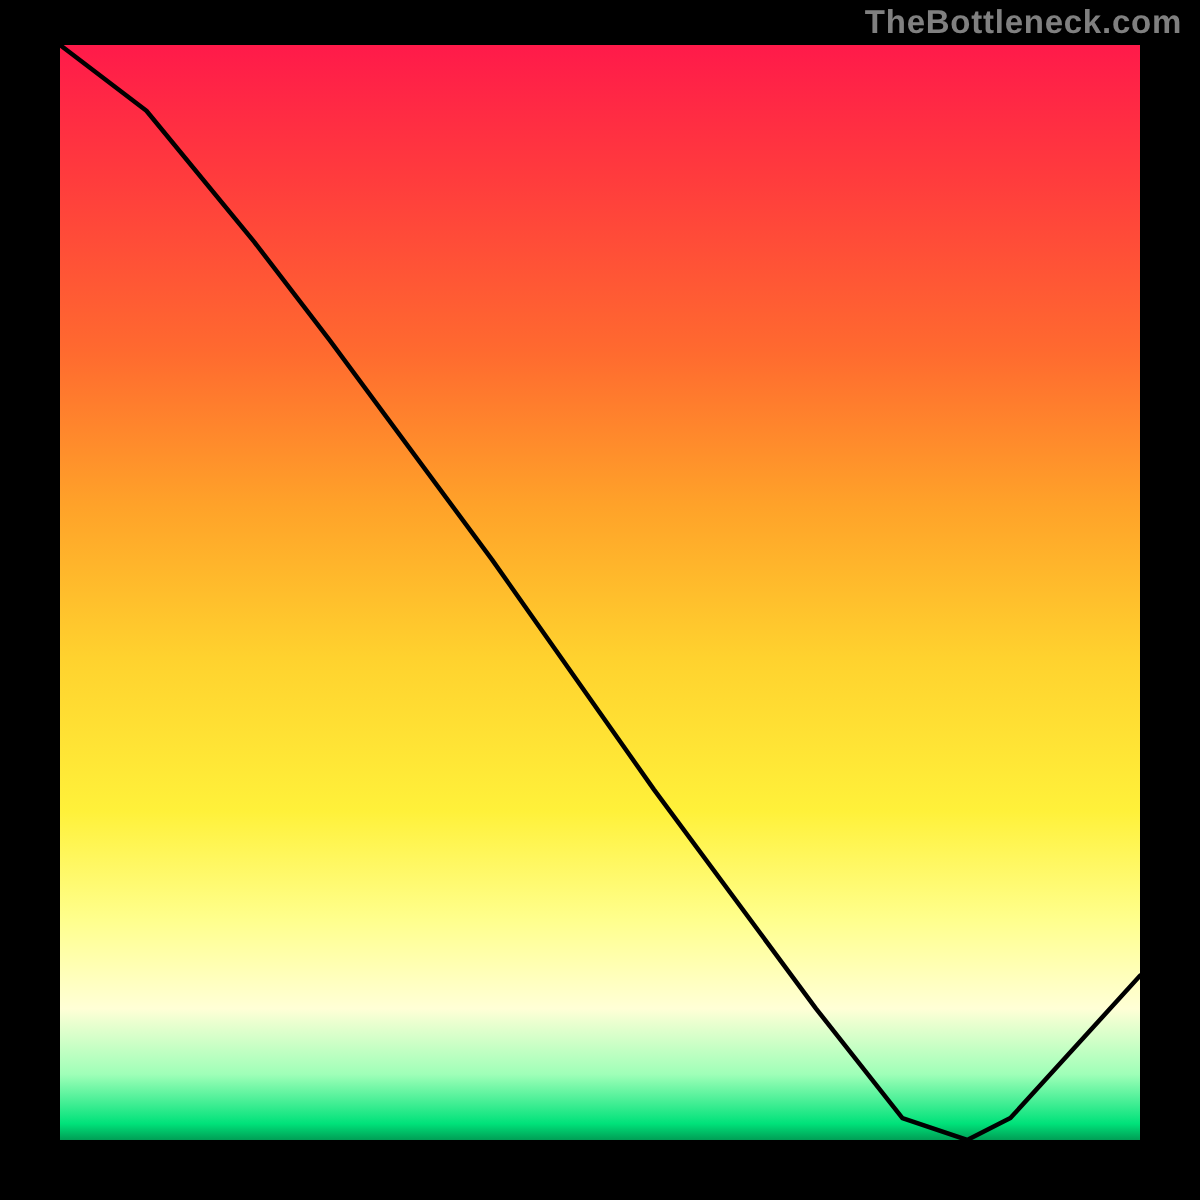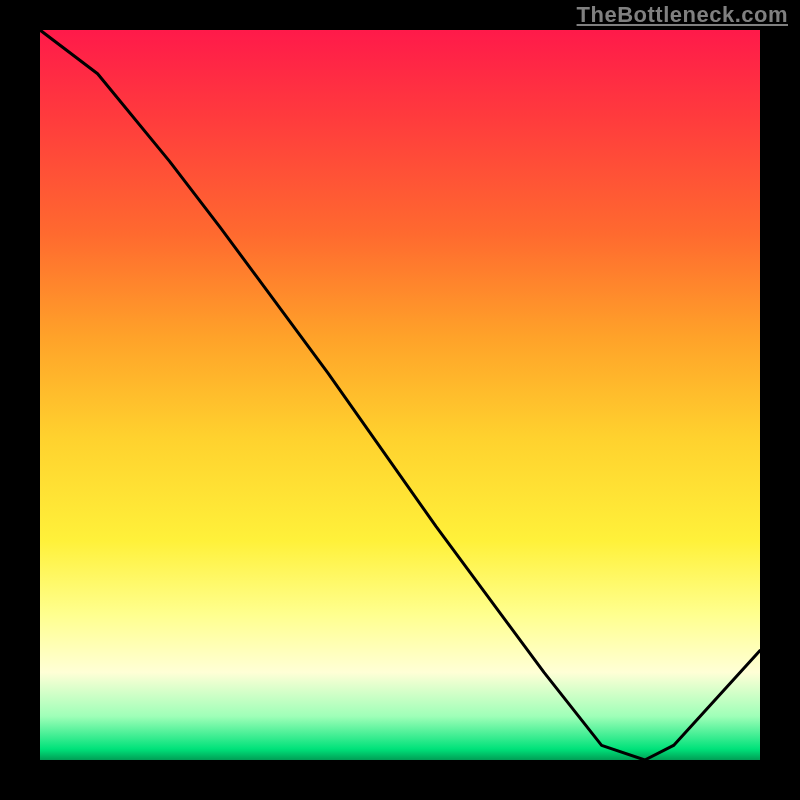--- a/index.html
+++ b/index.html
@@ -19,21 +19,20 @@
   }
   .watermark {
     position: absolute;
     top: 2px;
     right: 12px;
     color: #808080;
     font-size: 22px;
     font-weight: 600;
     letter-spacing: 0.5px;
     z-index: 10;
-    text-decoration: underline;
   }
   .plot-area {
     position: absolute;
     left: 40px;
     top: 30px;
     width: 720px;
     height: 730px;
     overflow: hidden;
   }
   

